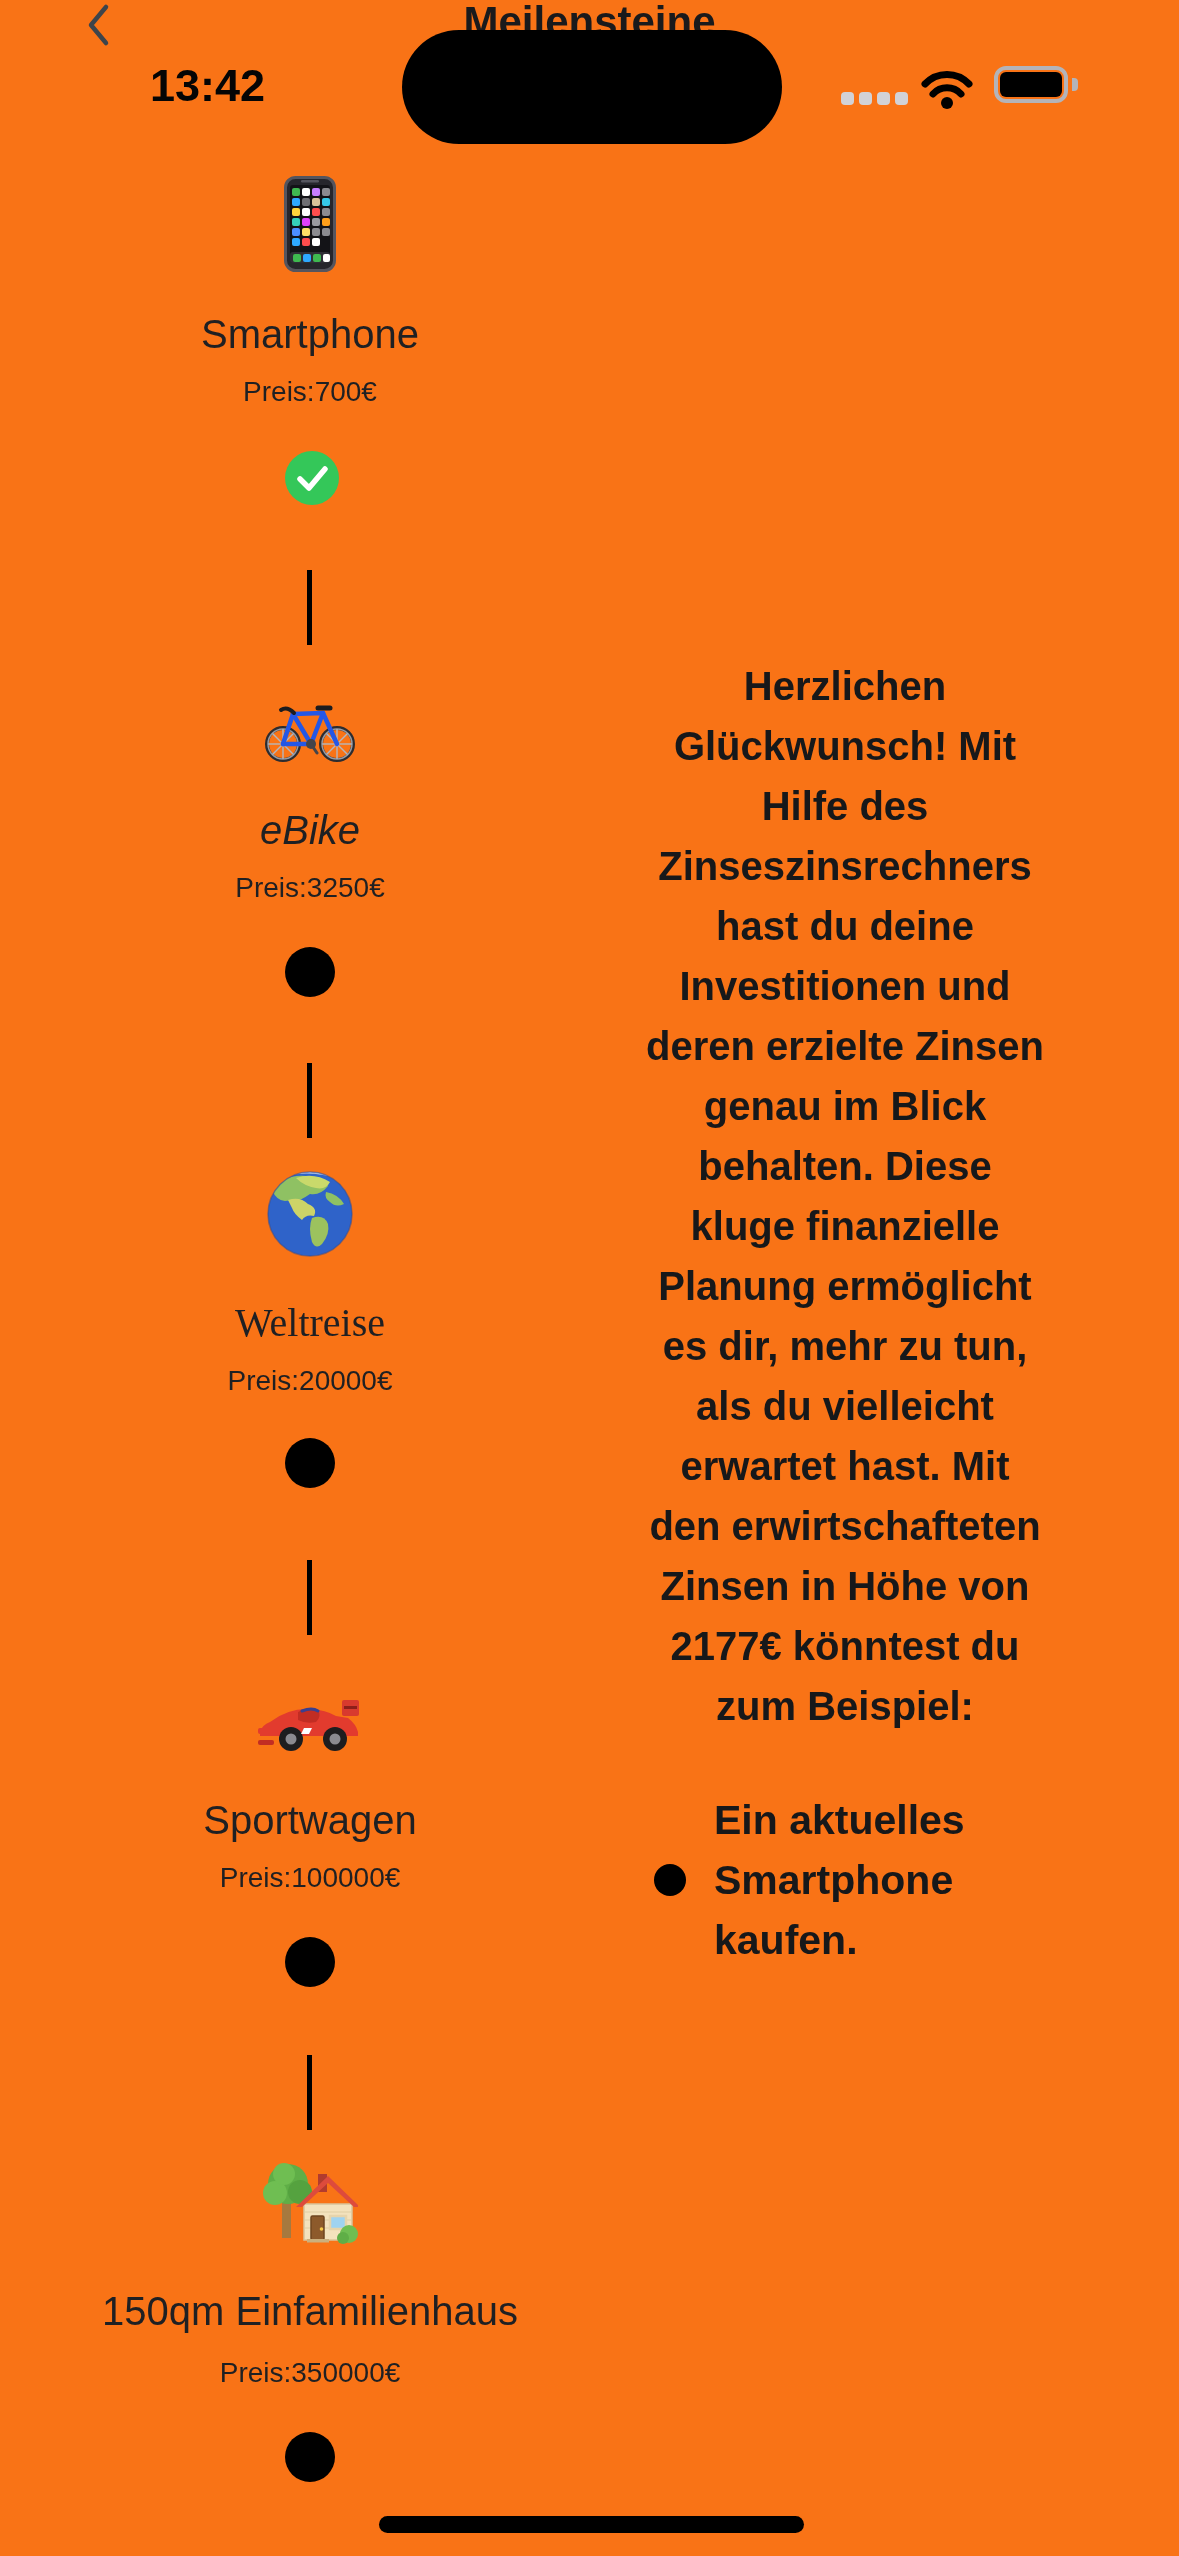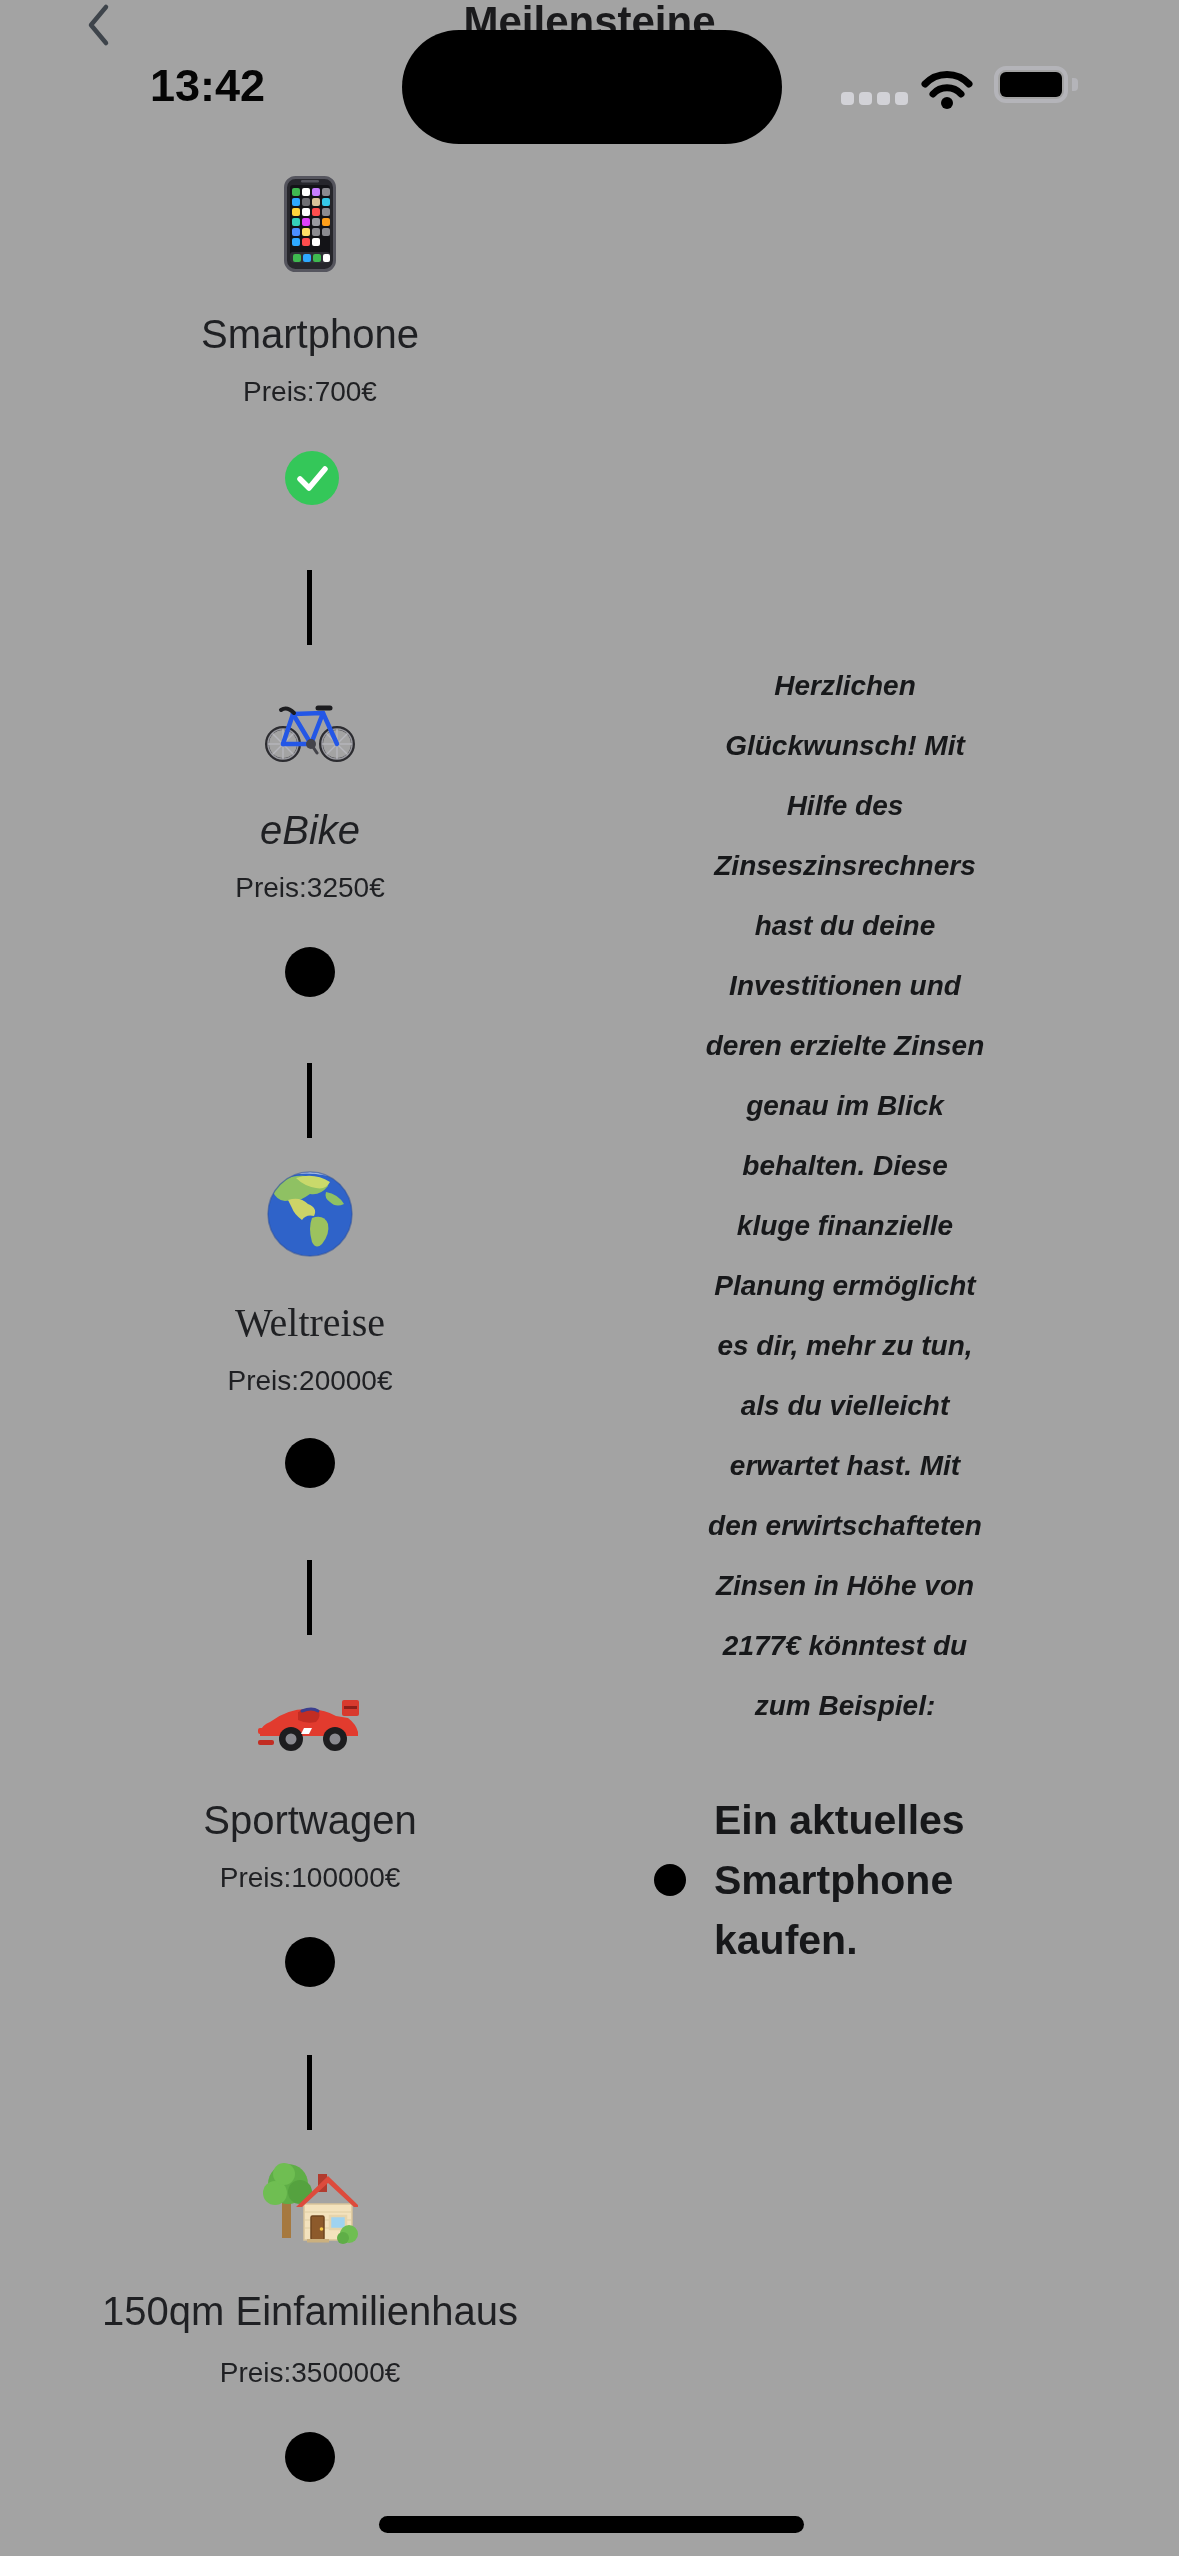--- a/index.html
+++ b/index.html
@@ -1,19 +1,19 @@
 <!DOCTYPE html>
 <html><head>
 <meta charset="utf-8">
 <style>
   html,body{margin:0;padding:0;background:#ffffff;}
   #screen{
     position:relative;
     width:1179px;height:2556px;
-    background:#a3a3a3;
+    background:#f97316;
     overflow:hidden;
     font-family:"Liberation Sans", sans-serif;
     color:#1b1b1e;
   }
   .abs{position:absolute;}
 
   
   .nav-title{
     left:0;right:0;top:-2px;
     text-align:center;
@@ -59,24 +59,23 @@
     font-size:28px;line-height:44px;font-weight:400;
     color:#1f2023;
   }
   .connector{left:307px;width:5px;height:75px;background:#000;}
   .t-dot{left:285px;width:50px;height:50px;border-radius:50%;background:#000;}
 
   
   .paragraph{
     left:585px;top:656px;width:520px;
     text-align:center;
-    font-size:28px;line-height:60px;font-weight:700;
+    font-size:40px;line-height:60px;font-weight:700;
     color:#17181a;
     white-space:pre-line;
-    font-style:italic;
   }
   .bullet-row{
     left:654px;top:1790px;width:470px;height:180px;
     display:flex;align-items:center;gap:28px;
   }
   .bullet-dot{width:32px;height:32px;border-radius:50%;background:#000;flex:0 0 auto;}
   .bullet-text{
     font-size:41px;line-height:60px;font-weight:700;
     color:#17181a;white-space:pre-line;
   }

